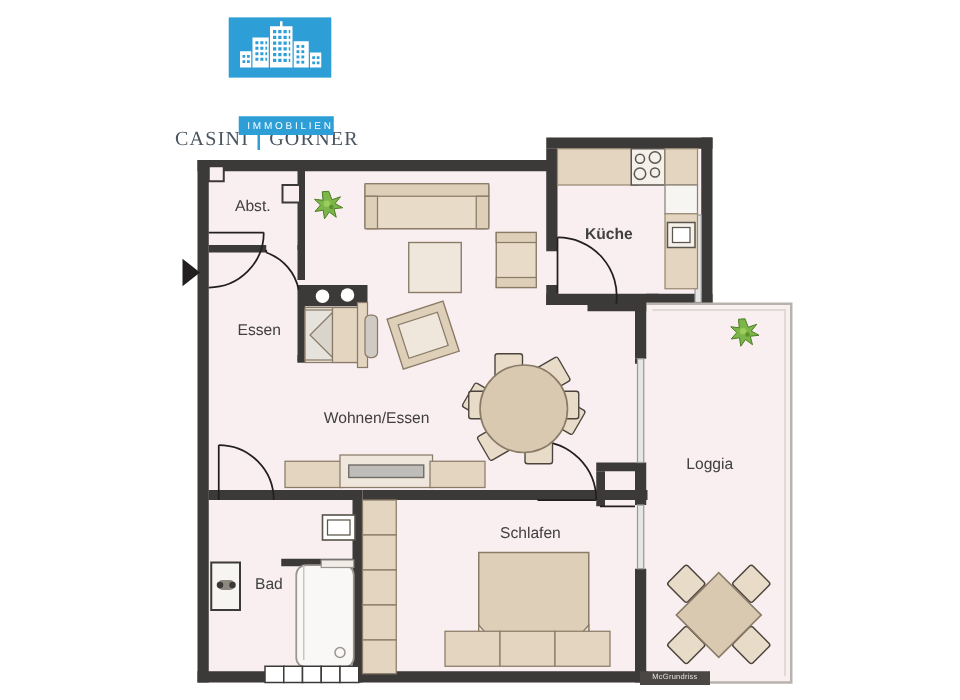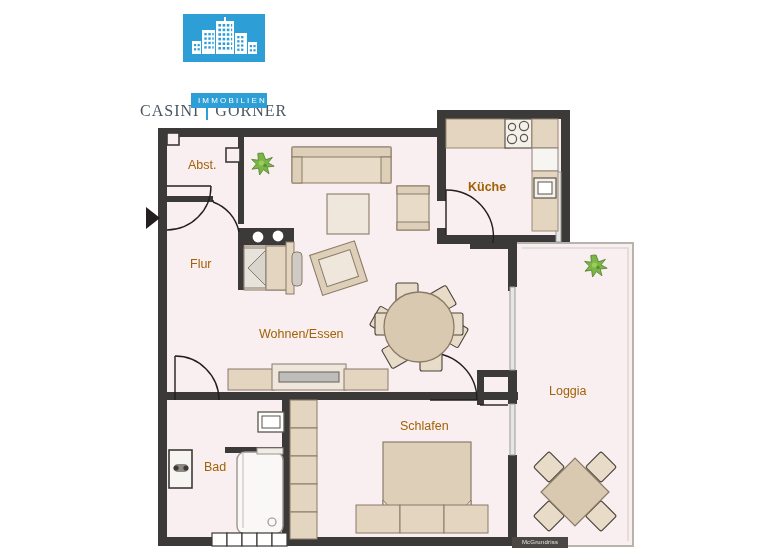--- a/index.html
+++ b/index.html
@@ -29,21 +29,21 @@
   }
   .logo-badge{
     position:absolute;left:51px;top:79px;width:76px;height:15px;
     background:#2e9fd6;color:#ffffff;font-size:8px;letter-spacing:2.2px;
     text-align:right;line-height:15px;
   }
 
   
   #plan{position:absolute;left:0;top:0;width:768px;height:560px;}
   .room-label{
-    position:absolute;color:#a16207;font-size:12.5px;
+    position:absolute;color:#404040;font-size:12.5px;
     font-family:"Liberation Sans", sans-serif;white-space:nowrap;
   }
   .watermark{
     position:absolute;left:512px;top:537px;width:56px;height:11px;
     background:#4a4745;color:#e9e6e3;font-size:6px;line-height:11px;
     text-align:center;letter-spacing:.2px;
   }
 </style>
 </head>
 <body>
@@ -405,23 +405,23 @@
           <use href="#plantGlyph"></use>
         </g>
 
       <g>
         <path d="M146,207 L160,218 L146,229 Z" fill="#231f20"></path>
       </g>
     </svg>
 
     
     <div class="room-label" style="left:188px;top:158px;">Abst.</div>
-    <div class="room-label" style="left:190px;top:257px;">Flur</div>
+    <div class="room-label" style="left:190px;top:257px;">Essen</div>
     <div class="room-label" style="left:259px;top:327px;text-align:center;">Wohnen/Essen</div>
     <div class="room-label" style="left:468px;top:180px;font-weight:bold;">Küche</div>
-    <div class="room-label" style="left:549px;top:384px;text-align:center;">Loggia</div>
+    <div class="room-label" style="left:549px;top:364px;text-align:center;">Loggia</div>
     <div class="room-label" style="left:400px;top:419px;text-align:right;">Schlafen</div>
     <div class="room-label" style="left:204px;top:460px;">Bad</div>
 
     <div class="watermark">McGrundriss</div>
   </div>
 
 </div>
 
 </body></html>

